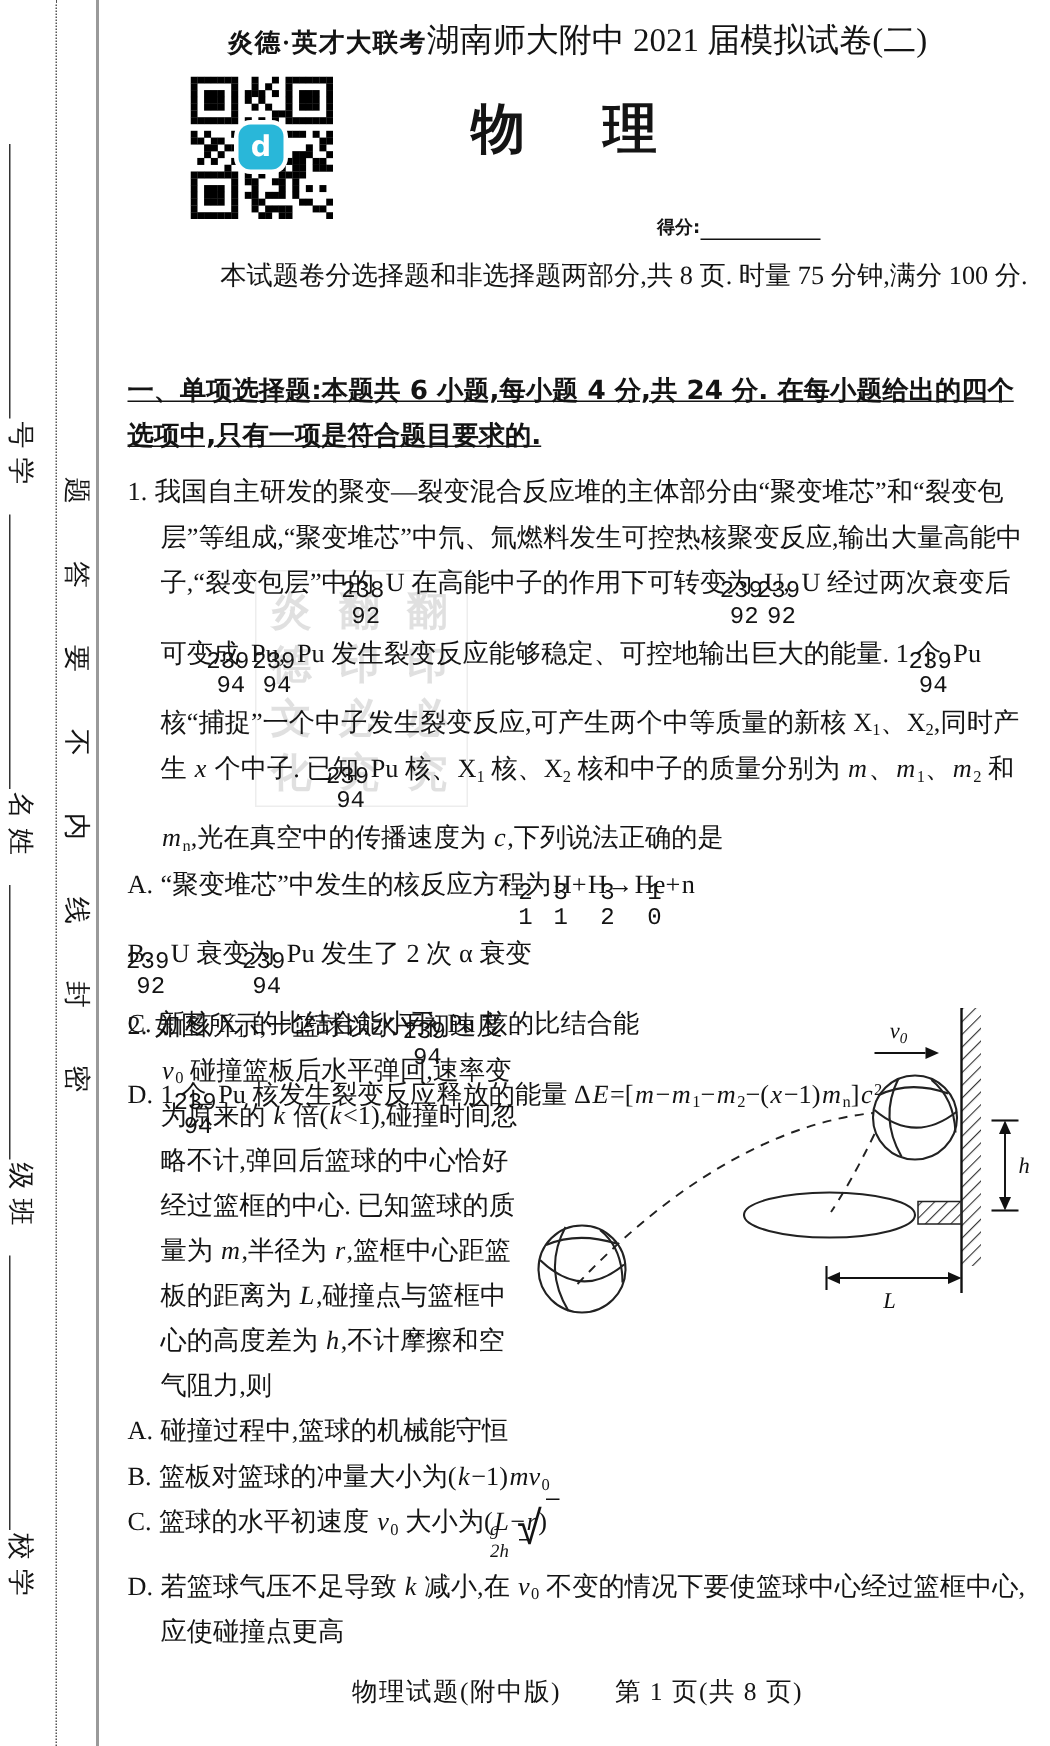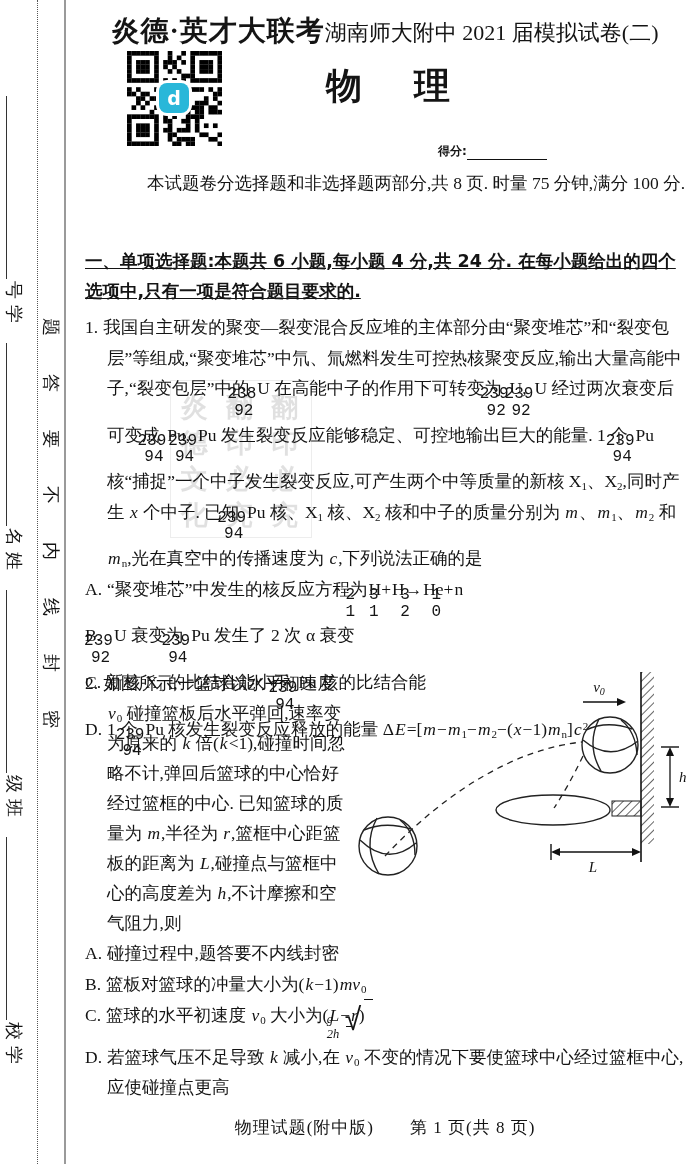--- a/index.html
+++ b/index.html
@@ -10,22 +10,22 @@
   .rule-solid{position:absolute;left:64px;top:0;height:1164px;border-left:2px solid #9a9a9a;}
   .sb-fields{position:absolute;left:26px;top:88px;width:988px;height:24px;
              transform:rotate(90deg);transform-origin:0 0;display:flex;justify-content:space-between;}
   .sb-field{display:flex;align-items:flex-end;flex:1;margin:0 6px;}
   .sb-line{flex:1;border-bottom:1.3px solid #333;height:4px;margin:0 2px 4px 2px;}
   .sb-label{font-size:18px;white-space:nowrap;letter-spacing:6px;}
   .sb-seal{position:absolute;left:63px;top:318px;width:456px;height:24px;
            transform:rotate(90deg);transform-origin:0 0;font-size:18px;letter-spacing:38px;white-space:nowrap;}
   
   .paper-title{position:absolute;left:85px;top:12px;width:600px;text-align:center;white-space:nowrap;font-size:22px;}
-  .brand{font-weight:bold;font-size:28px;letter-spacing:1px;}
-  .subject{position:absolute;left:92px;top:62px;width:600px;text-align:center;
+  .brand{font-weight:bold;font-size:17px;letter-spacing:1px;}
+  .subject{position:absolute;left:80px;top:62px;width:600px;text-align:center;
            font-family:"DejaVu Sans",sans-serif;font-weight:bold;font-size:36px;letter-spacing:8px;}
   .score-row{position:absolute;left:438px;top:141px;font-family:"DejaVu Sans",sans-serif;font-weight:bold;font-size:12px;}
   .score-line{display:inline-block;width:80px;height:18px;border-bottom:1.6px solid #111;vertical-align:bottom;}
   
   .qr{position:absolute;left:127px;top:51px;width:95px;height:95px;}
   .qr svg{display:block;}
   .qr-logo{position:absolute;left:32px;top:32px;width:30px;height:30px;border-radius:8px;
            box-shadow:0 0 0 3px #fff;display:flex;align-items:center;justify-content:center;
            color:#fff;font-family:"DejaVu Sans",sans-serif;font-weight:bold;font-size:19px;}
   
@@ -414,21 +414,21 @@
       <polygon points="311,128 315,137 319,128" fill="#111"></polygon>
       <text x="324" y="112" class="dlabel">h</text>
 
       <line x1="196" y1="174" x2="196" y2="190" stroke="#111" stroke-width="1.4"></line>
       <line x1="198" y1="182" x2="284" y2="182" stroke="#111" stroke-width="1.3"></line>
       <polygon points="205,178 196,182 205,186" fill="#111"></polygon>
       <polygon points="277,178 286,182 277,186" fill="#111"></polygon>
       <text x="238" y="202" text-anchor="middle" class="dlabel">L</text>
     </svg>
     <div class="q-text"><span class="q-num">2.</span><span>如图所示,一篮球以水平初速度 <span class="mv">v</span><sub>0</sub> 碰撞篮板后水平弹回,速率变为原来的 <span class="mv">k</span> 倍(<span class="mv">k</span>&lt;1),碰撞时间忽略不计,弹回后篮球的中心恰好经过篮框的中心. 已知篮球的质量为 <span class="mv">m</span>,半径为 <span class="mv">r</span>,篮框中心距篮板的距离为 <span class="mv">L</span>,碰撞点与篮框中心的高度差为 <span class="mv">h</span>,不计摩擦和空气阻力,则</span></div>
-    <div class="option"><span class="opt-label">A.</span><span>碰撞过程中,题答要不内线封密</span></div>
+    <div class="option"><span class="opt-label">A.</span><span>碰撞过程中,篮球的机械能守恒</span></div>
     <div class="option"><span class="opt-label">B.</span><span>篮板对篮球的冲量大小为(<span class="mv">k</span>−1)<span class="mv">mv</span><sub>0</sub></span></div>
     <div class="option"><span class="opt-label">C.</span><span>篮球的水平初速度 <span class="mv">v</span><sub>0</sub> 大小为(<span class="mv">L</span>−<span class="mv">r</span>)<span class="sqrt">
             <span class="radsign">√</span>
             <span class="radbody"><span class="frac">
                 <span class="fnum">g</span>
                 <span class="fden">2h</span>
               </span></span>
           </span></span></div>
     <div class="option"><span class="opt-label">D.</span><span>若篮球气压不足导致 <span class="mv">k</span> 减小,在 <span class="mv">v</span><sub>0</sub> 不变的情况下要使篮球中心经过篮框中心,应使碰撞点更高</span></div>
   </div>

